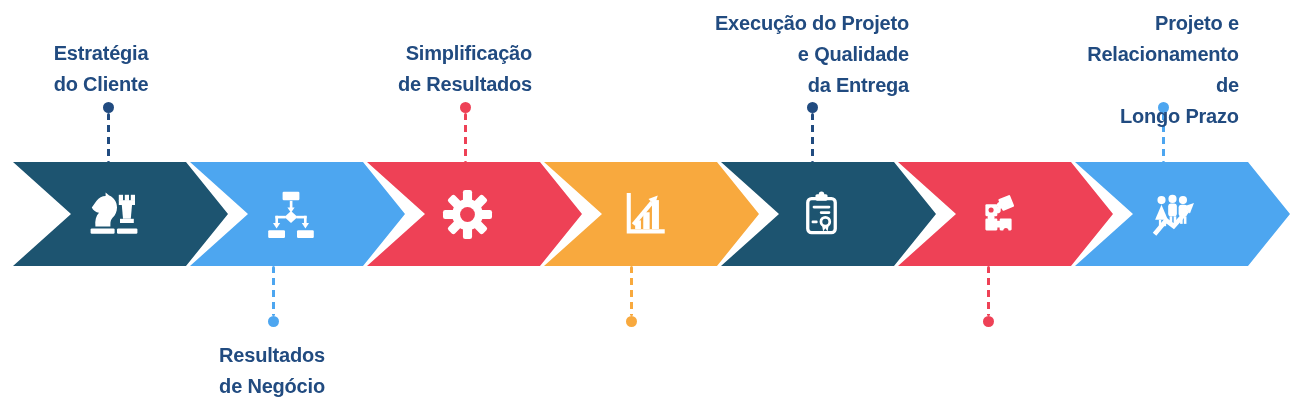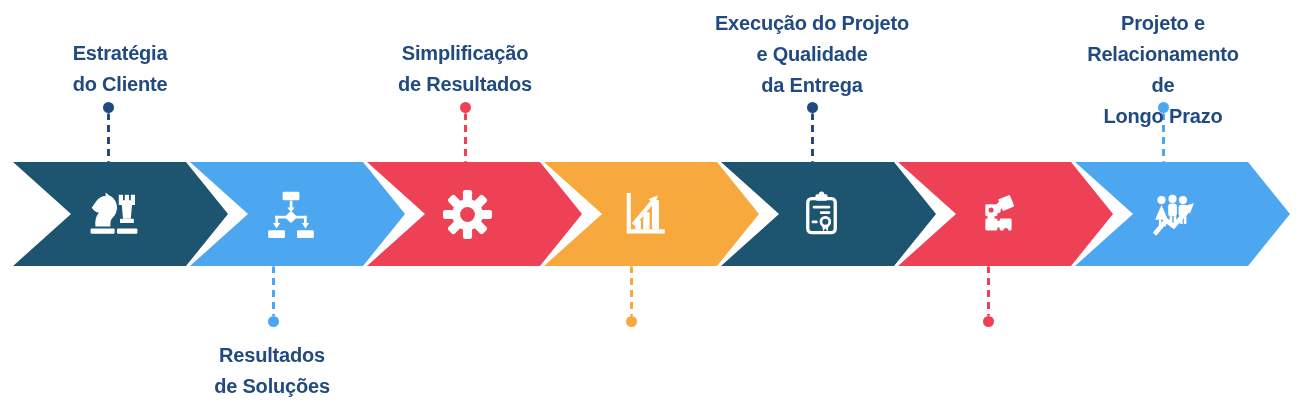--- a/index.html
+++ b/index.html
@@ -38,21 +38,21 @@
       to bottom, var(--cc,#999) 0px, var(--cc,#999) 7px,
       transparent 7px, transparent 12px);
   }
   
   .label{
     position:absolute;
     transform:translateX(-50%);
     color:#214B80;
     font-size:20px;font-weight:700;line-height:31px;
     letter-spacing:-0.2px;
-    text-align:center;white-space:pre-line;
+    text-align:right;white-space:pre-line;
   }
   .label.top2{top:38px;}
   .label.top3{top:8px;}
   .label.bottom{top:340px;}
 </style>
 </head>
 <body>
 
 <div class="canvas">
 
@@ -190,25 +190,25 @@
   <div class="connector bottom" style="left: 982px; --cc: #EE4156;">
     <span class="dash"></span>
     <span class="dot"></span>
   </div>
 
   <div class="connector top" style="left: 1157px; --cc: #4DA6F0;">
     <span class="dot"></span>
     <span class="dash"></span>
   </div>
 
-  <div class="label top2" style="left:120px">Estratégia
+  <div class="label top2" style="left:101px">Estratégia
 do Cliente</div>
 
   <div class="label bottom" style="left:272px">Resultados
-de Soluções</div>
+de Negócio</div>
 
   <div class="label top2" style="left:465px">Simplificação
 de Resultados</div>
 
 
   <div class="label top3" style="left:812px">Execução do Projeto
 e Qualidade
 da Entrega</div>
 
 

